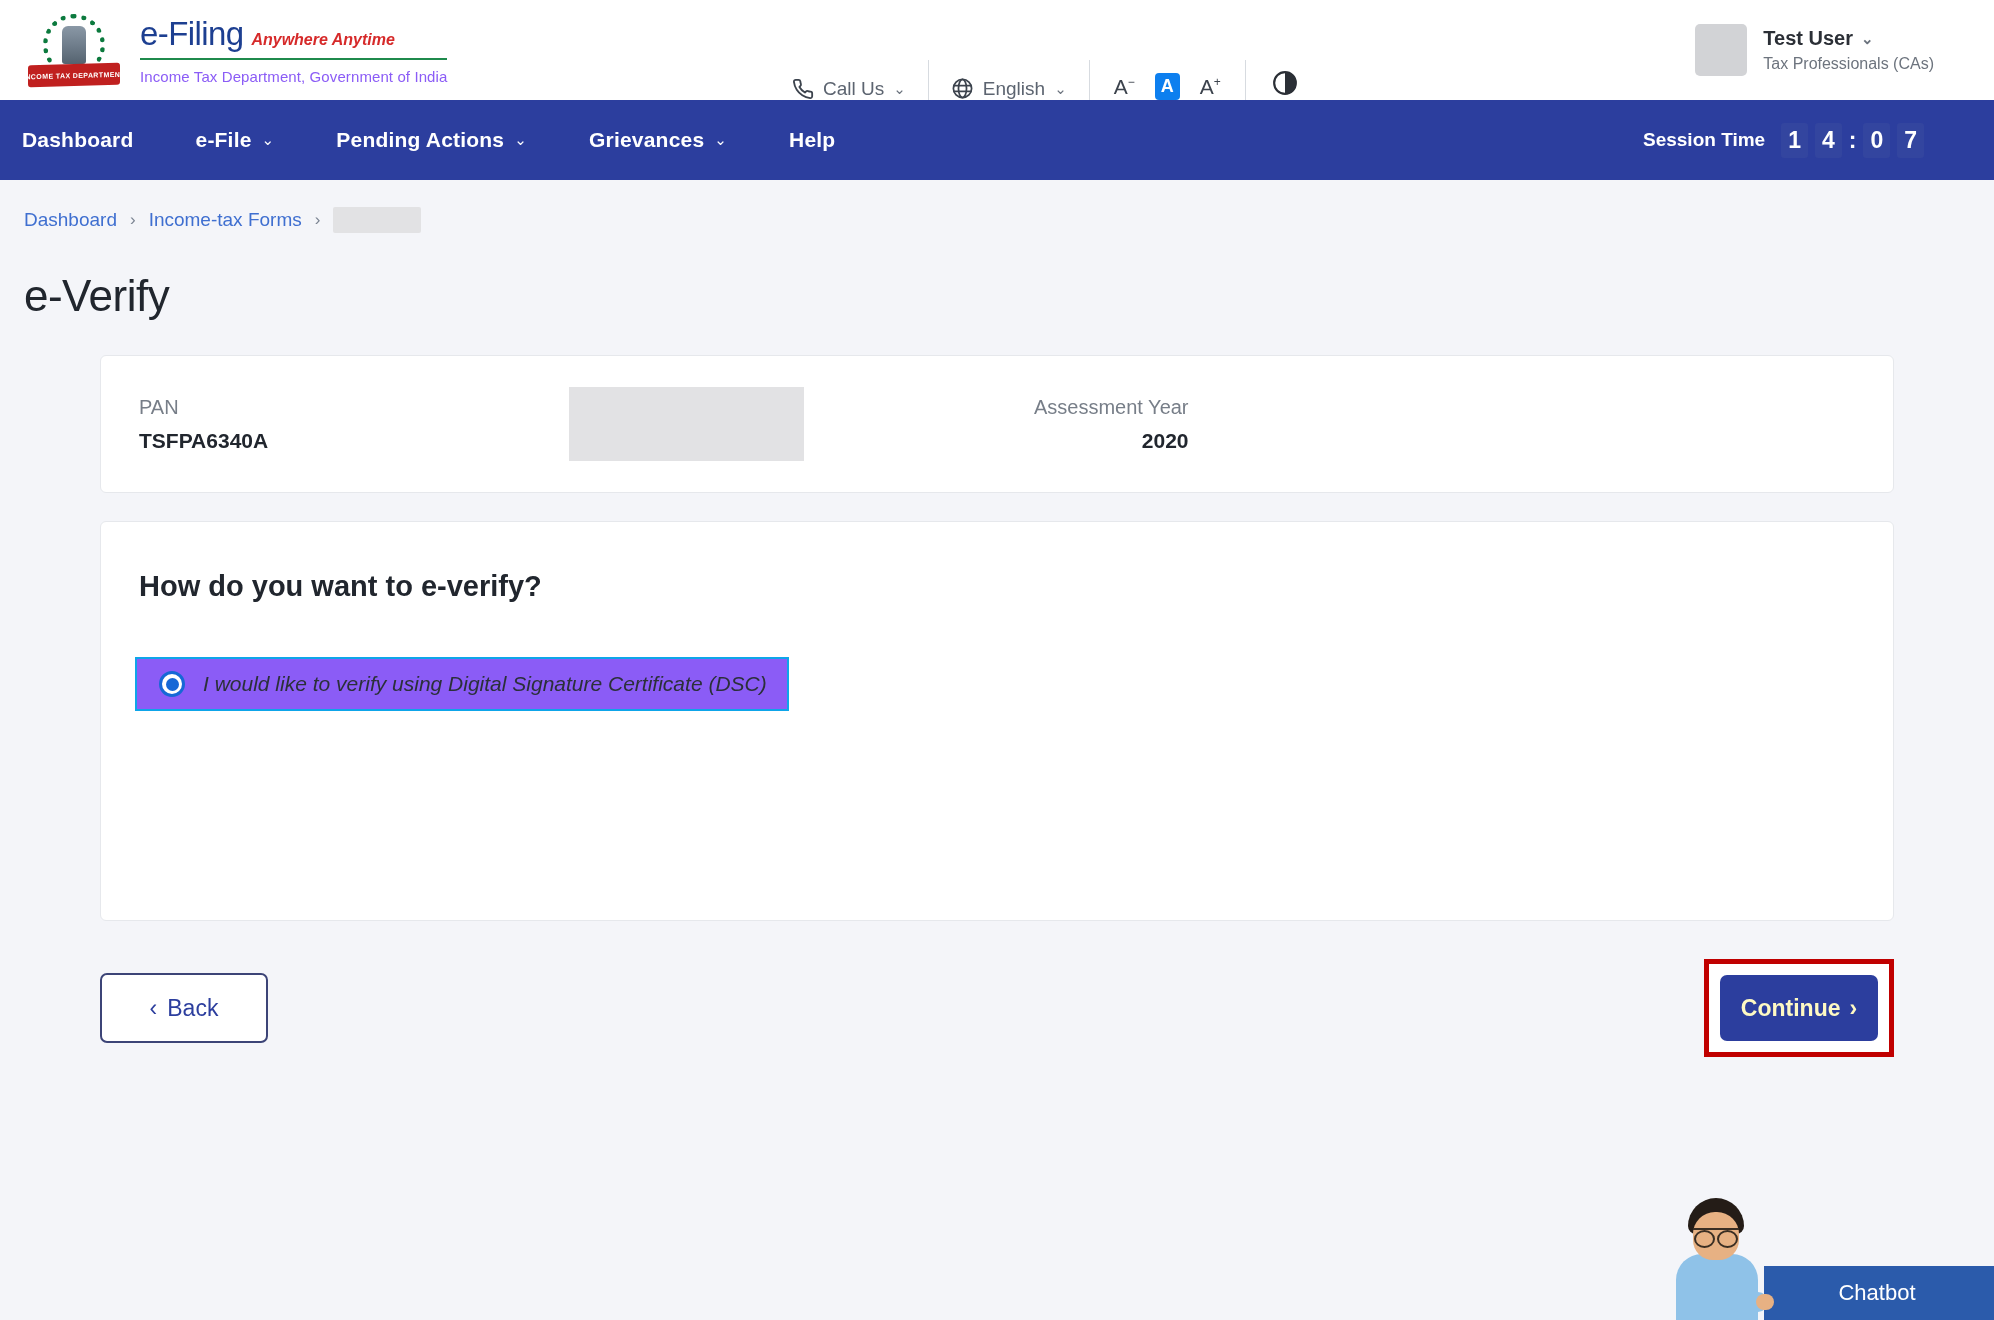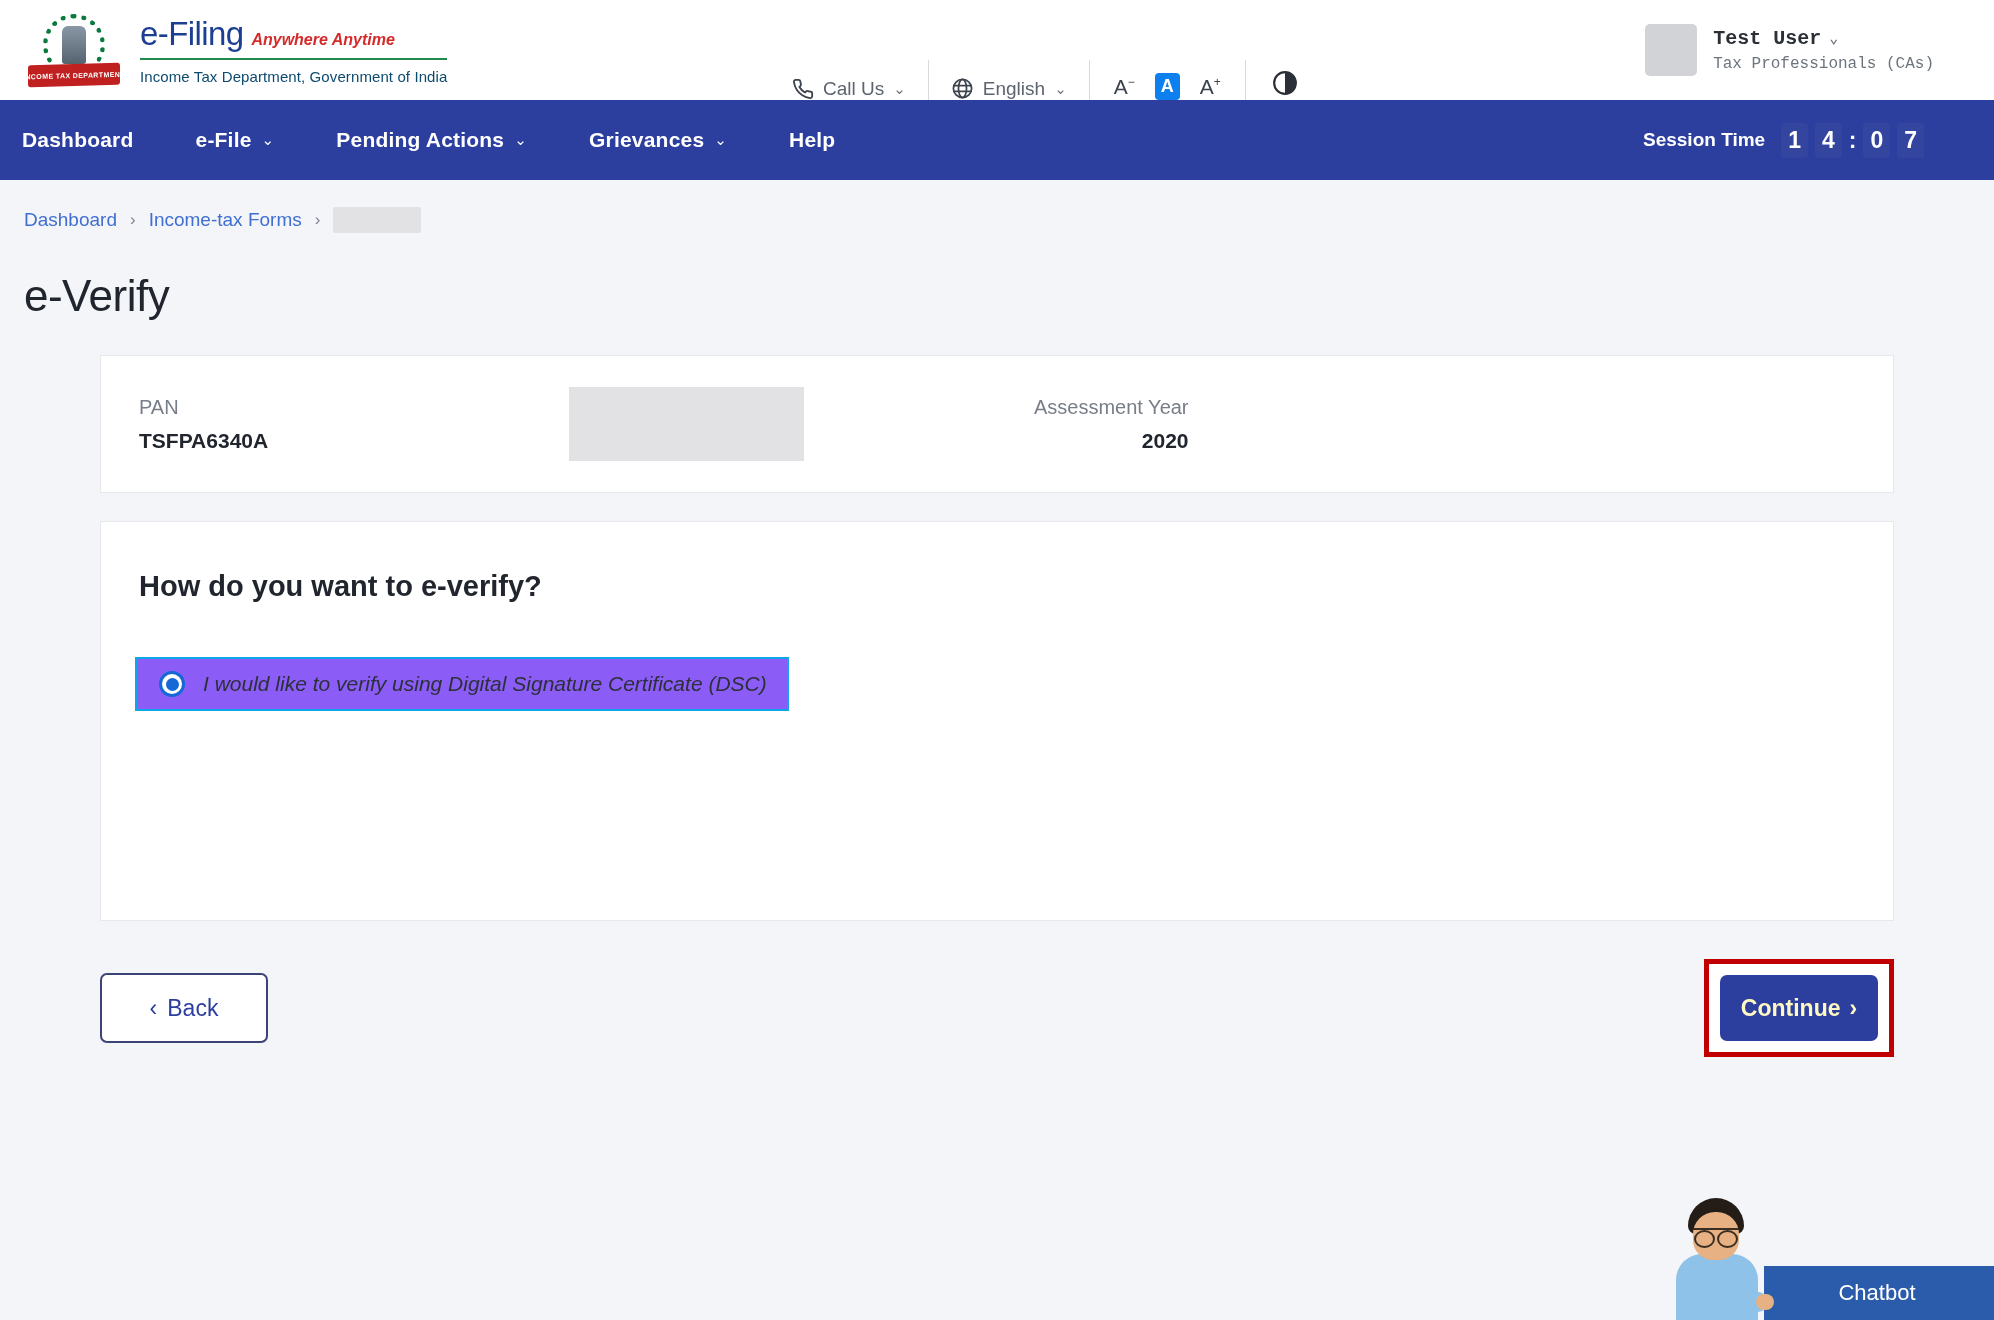--- a/index.html
+++ b/index.html
@@ -62,21 +62,21 @@
     padding-bottom: 8px;
   }
   .brand-efiling {
     font-size: 33px; color: #1d3f91; font-weight: normal;
     letter-spacing: -0.6px; line-height: 1;
   }
   .brand-tag {
     font-size: 16px; color: #d62a2a; font-style: italic; font-weight: bold;
   }
   .brand-line2 {
-    font-size: 15px; color: #0c4a6e; margin-top: 8px; letter-spacing: .1px;
+    font-size: 15px; color: #8b5cf6; margin-top: 8px; letter-spacing: .1px;
   }
 
   .header-tools {
     position: absolute; left: 770px; top: 0; height: 100px;
     display: flex; align-items: flex-end; gap: 0;
   }
   .tool { display: flex; align-items: center; gap: 9px; padding: 0 22px; color: #5c6470; font-size: 19px; }
   .tool svg { display: block; }
   .divider { width: 1px; height: 40px; background: #d7dbe0; }
   .caret { font-size: 15px; color: #6a727d; }
@@ -85,21 +85,21 @@
   .fz { font-size: 21px; color: #3c434d; position: relative; line-height: 1; }
   .fz sup { font-size: 12px; }
   .fz-active {
     background: #0d7fef; color: #ffffff; border-radius: 4px;
     padding: 3px 6px; font-size: 18px; font-weight: bold;
   }
   .contrast-btn { padding: 0 26px; display: flex; align-items: center; }
 
   .user-box {
     position: absolute; right: 60px; top: 0; height: 100px;
-    display: flex; align-items: center; gap: 16px; font-family: Liberation Mono, monospace;
+    display: flex; align-items: center; gap: 16px;
   }
   .avatar { width: 52px; height: 52px; background: #d2d3d6; border-radius: 5px; }
   .user-name { font-size: 20px; color: #2b2f36; font-weight: bold; display: flex; align-items: center; gap: 8px; }
   .user-role { font-size: 16px; color: #6d747e; margin-top: 5px; }
 
   
   .navbar {
     height: 80px;
     background: #2c3e9e;
     display: flex; align-items: center;
@@ -140,21 +140,21 @@
     font-size: 44px; color: #21262e; font-weight: normal;
     padding: 38px 0 0 24px; letter-spacing: -0.5px;
   }
 
   
   .card {
     background: #ffffff;
     border: 1px solid #e6e8ec;
     margin: 0 auto;
     width: 1794px;
-    border-radius: 0;
+    border-radius: 6px;
   }
   .card-info {
     margin-top: 34px;
     height: 138px;
     display: flex; align-items: center;
     padding: 0 38px;
   }
   .info-col { display: flex; flex-direction: column; gap: 10px; }
   .info-label { font-size: 20px; color: #777e88; }
   .info-value { font-size: 21px; color: #21262e; font-weight: bold; }

